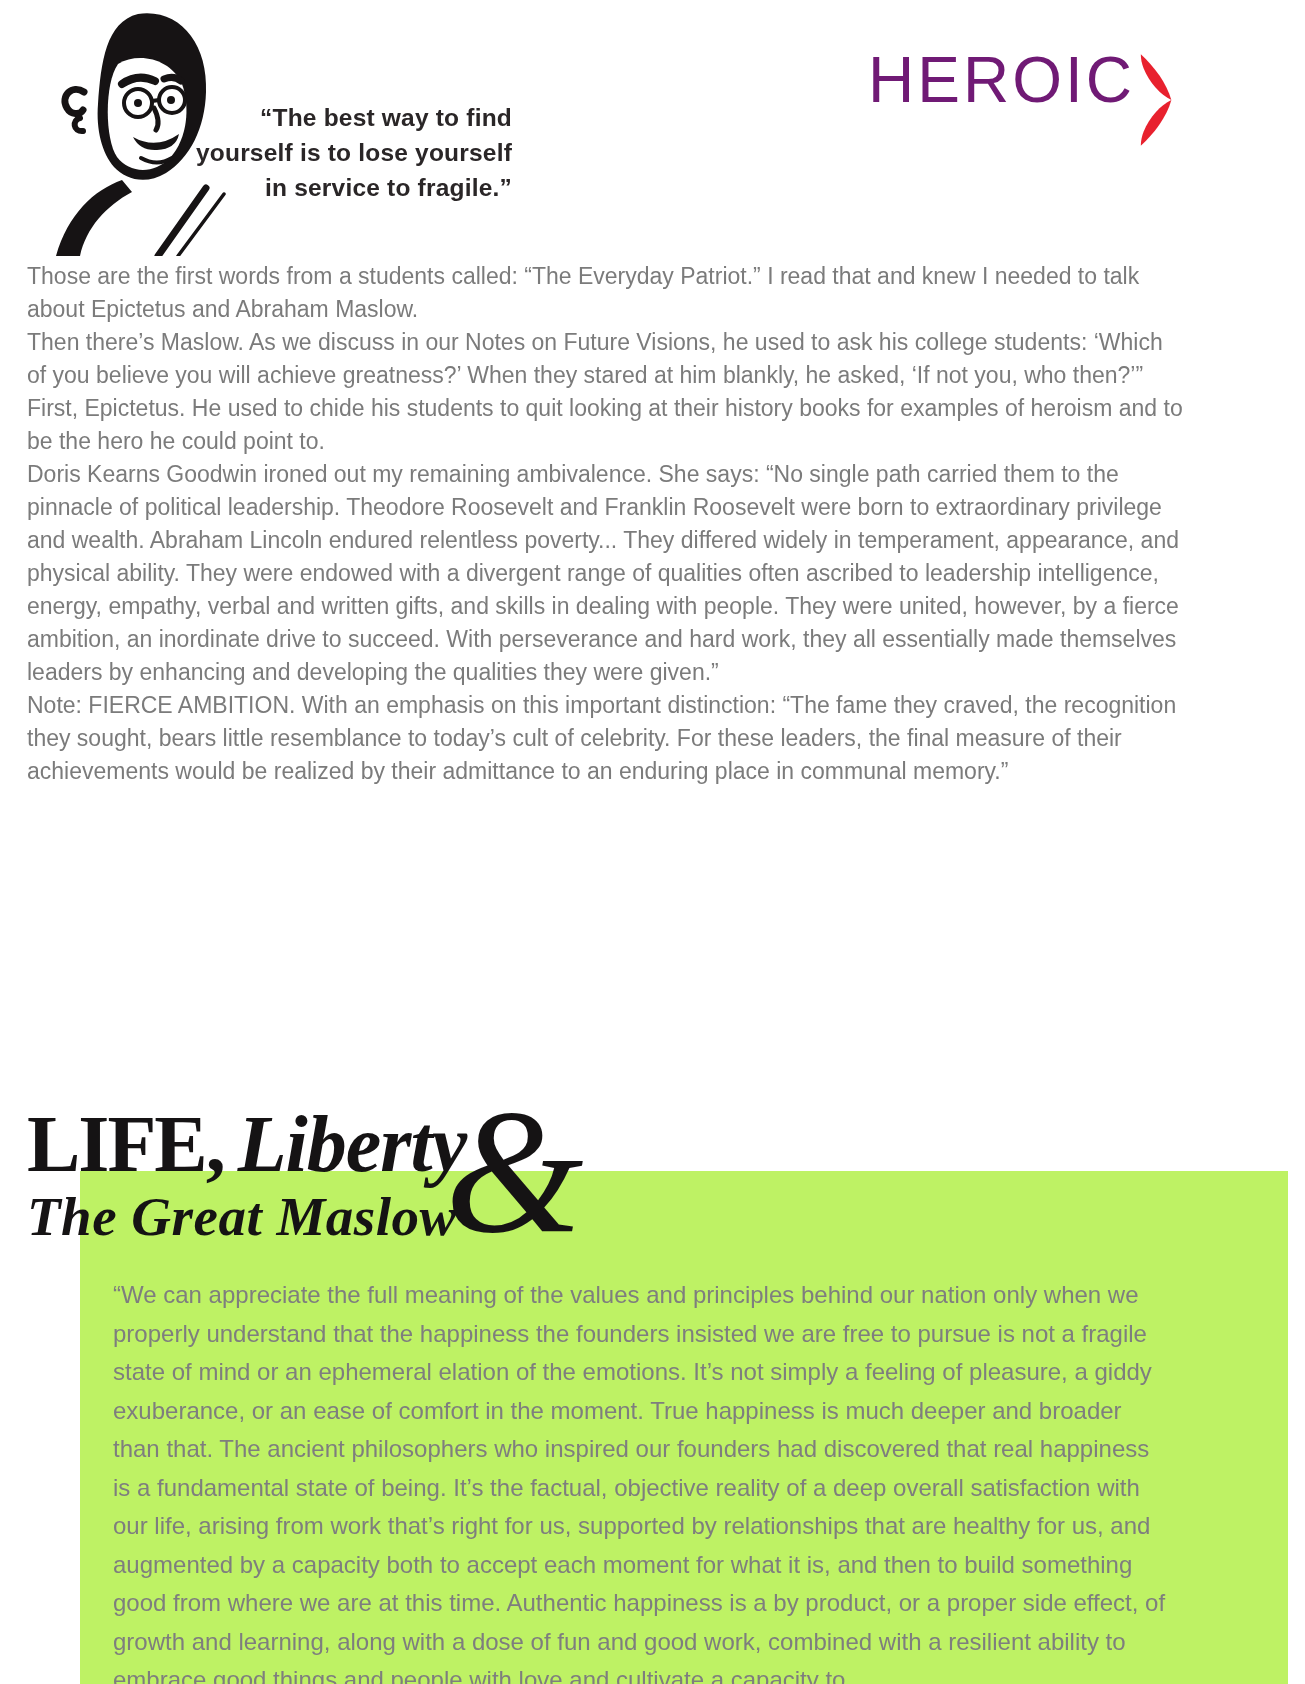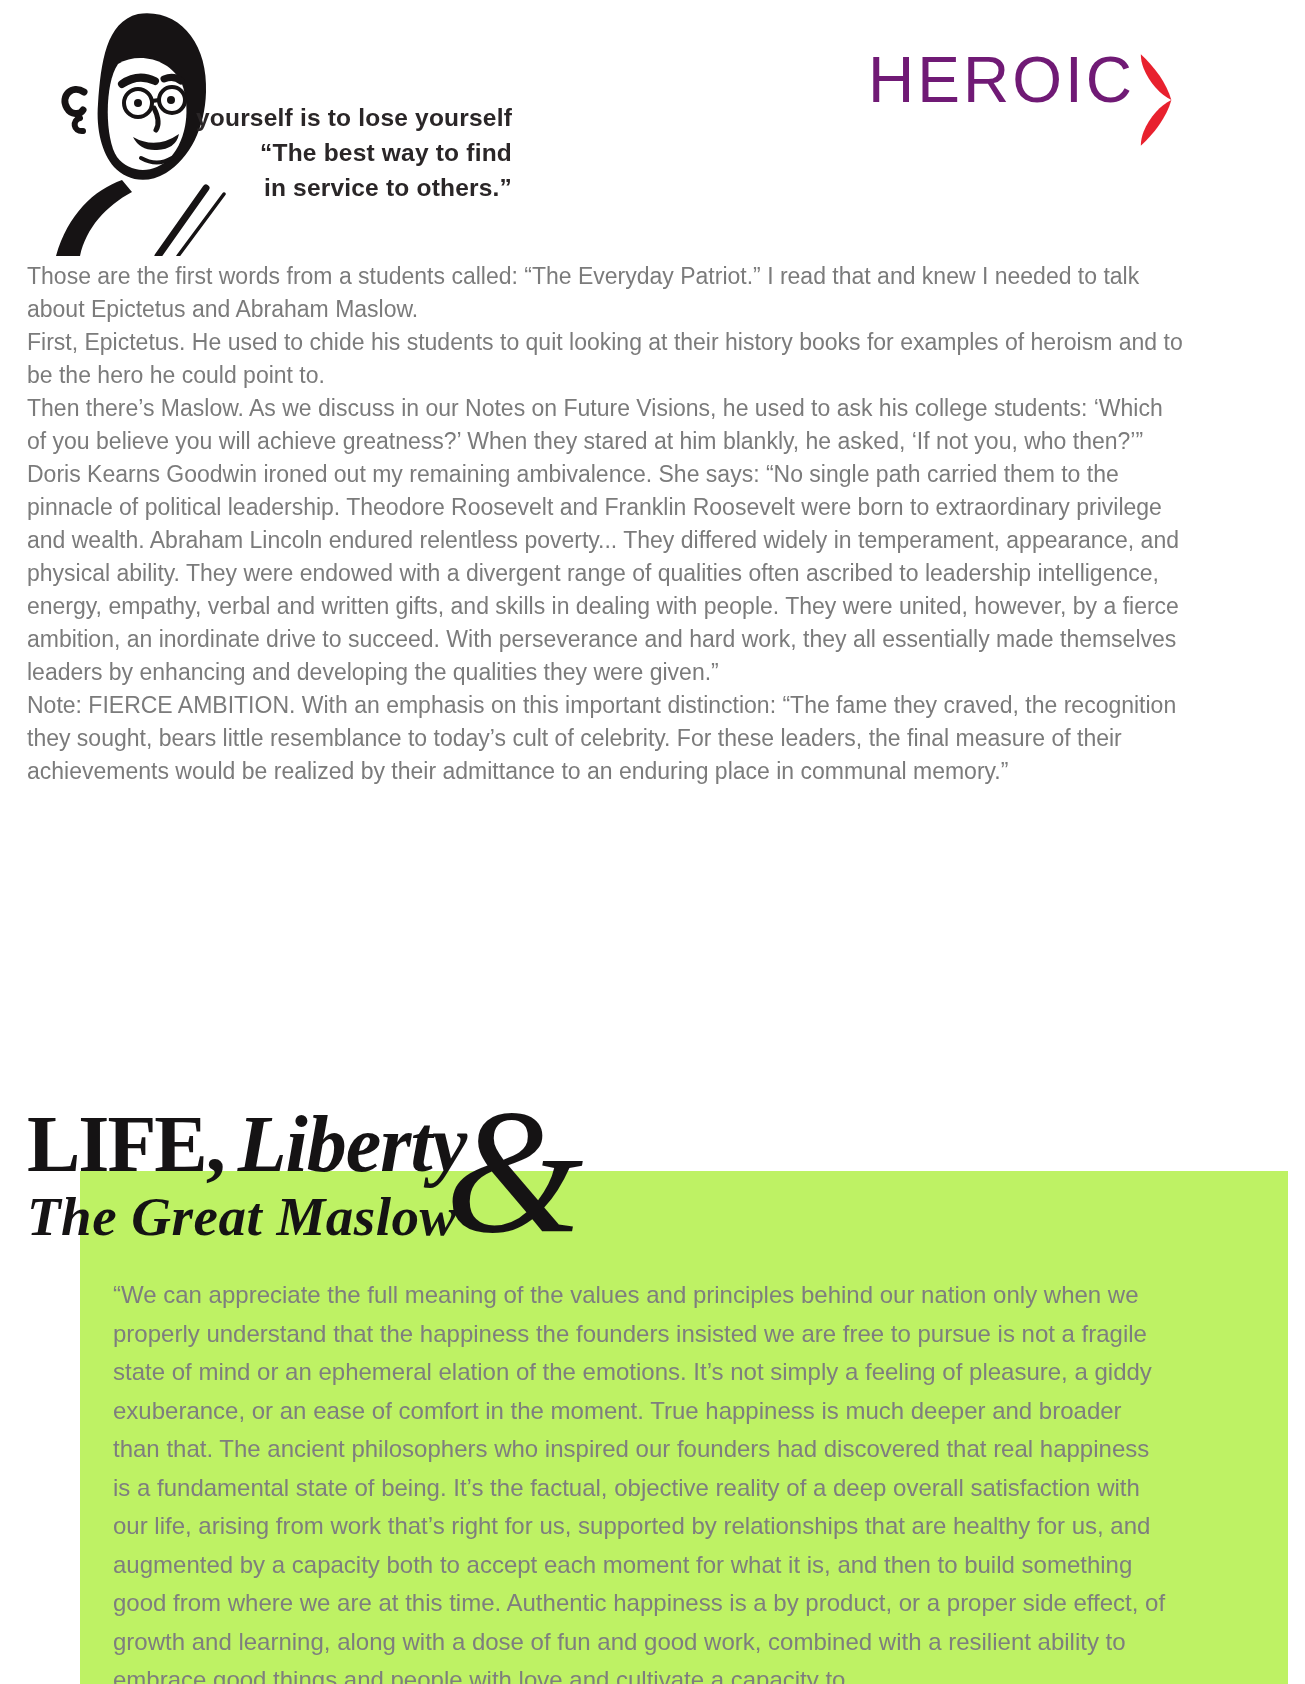--- a/index.html
+++ b/index.html
@@ -118,38 +118,38 @@
 
       <path d="M103,152 q16,9 31,0" fill="none" stroke="#161314" stroke-width="4" stroke-linecap="round"></path>
 
       <path d="M18,250 C30,208 56,184 84,174 L94,186 C68,200 48,222 42,250 Z" fill="#161314"></path>
       <path d="M120,250 L168,182" stroke="#161314" stroke-width="7" stroke-linecap="round"></path>
       <path d="M140,250 L186,188" stroke="#161314" stroke-width="3.5" stroke-linecap="round"></path>
     </svg>
   </div>
 
   <div class="gandhi-quote">
+    <div>“The best way to find</div>
     <div>yourself is to lose yourself</div>
-    <div>“The best way to find</div>
-    <div>in service to others.”</div>
+    <div>in service to fragile.”</div>
   </div>
 
   <div class="logo">
     <span class="wordmark">HEROIC</span>
     <svg class="flair" viewBox="0 0 44 96" width="42" height="92">
       <path d="M4,0 C18,13 31,30 36,48 C25,43 13,30 7,15 C5,10 4,5 4,0 Z" fill="#e8212e"></path>
       <path d="M4,96 C18,83 31,66 36,48 C25,53 13,66 7,81 C5,86 4,91 4,96 Z" fill="#e8212e"></path>
     </svg>
   </div>
 </div>
 
 <div class="body-text">
   <p>Those are the first words from a students called: “The Everyday Patriot.” I read that and knew I needed to talk about Epictetus and Abraham Maslow.</p>
+  <p>Then there’s Maslow. As we discuss in our Notes on Future Visions, he used to ask his college students: ‘Which of you believe you will achieve greatness?’ When they stared at him blankly, he asked, ‘If not you, who then?’”</p>
   <p>First, Epictetus. He used to chide his students to quit looking at their history books for examples of heroism and to be the hero he could point to.</p>
-  <p>Then there’s Maslow. As we discuss in our Notes on Future Visions, he used to ask his college students: ‘Which of you believe you will achieve greatness?’ When they stared at him blankly, he asked, ‘If not you, who then?’”</p>
   <p>Doris Kearns Goodwin ironed out my remaining ambivalence. She says: “No single path carried them to the pinnacle of political leadership. Theodore Roosevelt and Franklin Roosevelt were born to extraordinary privilege and wealth. Abraham Lincoln endured relentless poverty... They differed widely in temperament, appearance, and physical ability. They were endowed with a divergent range of qualities often ascribed to leadership intelligence, energy, empathy, verbal and written gifts, and skills in dealing with people. They were united, however, by a fierce ambition, an inordinate drive to succeed. With perseverance and hard work, they all essentially made themselves leaders by enhancing and developing the qualities they were given.”</p>
   <p>Note: FIERCE AMBITION. With an emphasis on this important distinction: “The fame they craved, the recognition they sought, bears little resemblance to today’s cult of celebrity. For these leaders, the final measure of their achievements would be realized by their admittance to an enduring place in communal memory.”</p>
 </div>
 
 <div class="pursuit-panel">
   <p class="panel-quote">“We can appreciate the full meaning of the values and principles behind our nation only when we properly understand that the happiness the founders insisted we are free to pursue is not a fragile state of mind or an ephemeral elation of the emotions. It’s not simply a feeling of pleasure, a giddy exuberance, or an ease of comfort in the moment. True happiness is much deeper and broader than that. The ancient philosophers who inspired our founders had discovered that real happiness is a fundamental state of being. It’s the factual, objective reality of a deep overall satisfaction with our life, arising from work that’s right for us, supported by relationships that are healthy for us, and augmented by a capacity both to accept each moment for what it is, and then to build something good from where we are at this time. Authentic happiness is a by product, or a proper side effect, of growth and learning, along with a dose of fun and good work, combined with a resilient ability to embrace good things and people with love and cultivate a capacity to</p>
 </div>
 
 <div class="pursuit-heading">
   <div class="line1">

